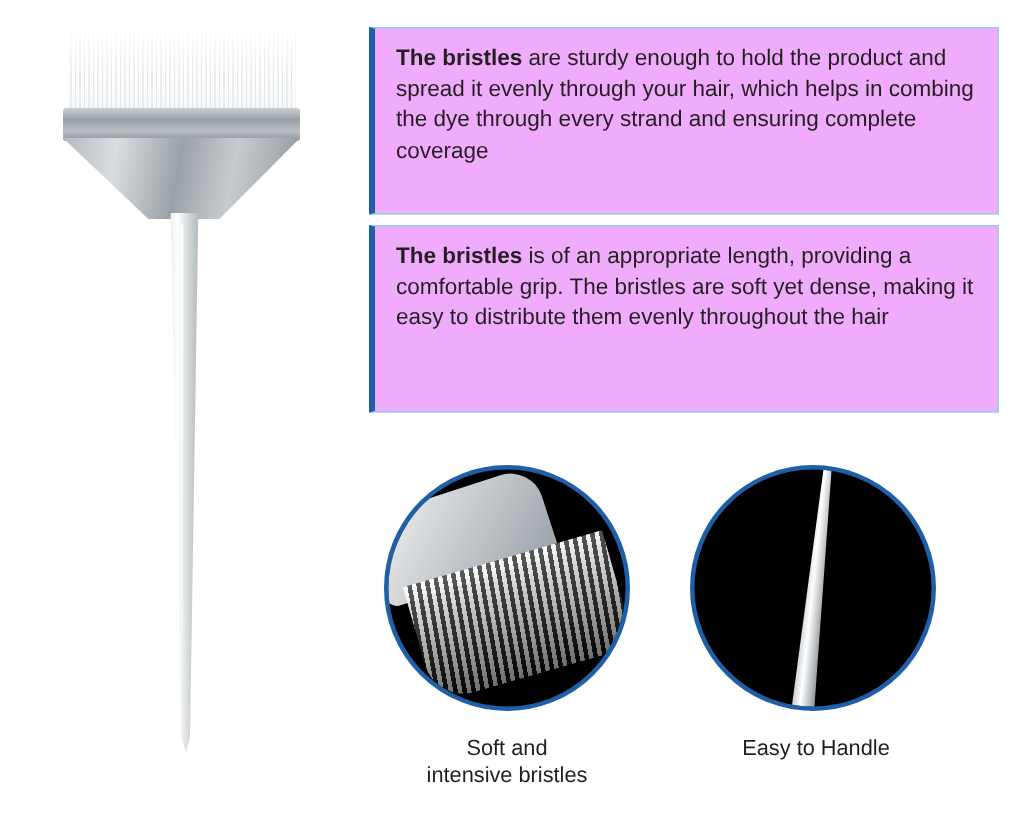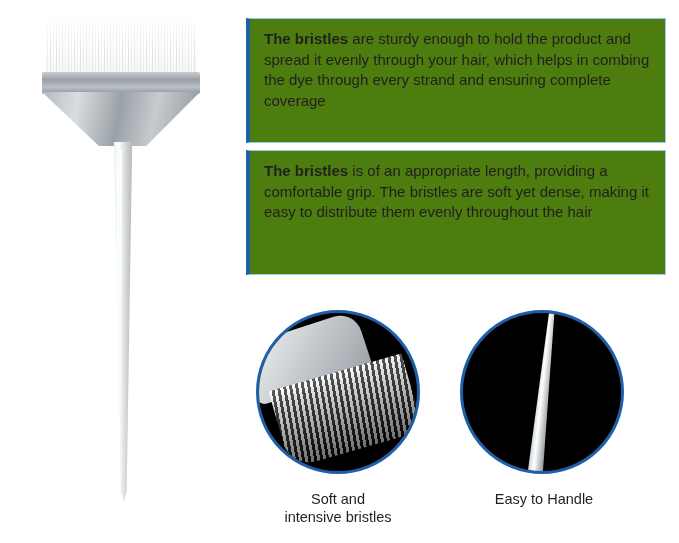--- a/index.html
+++ b/index.html
@@ -75,21 +75,21 @@
     position: absolute;
     left: 118px; top: 150px;
     width: 6px; height: 330px;
     background: linear-gradient(180deg, rgba(255,255,255,0.95), rgba(255,255,255,0.25));
     clip-path: polygon(35% 0%, 70% 0%, 56% 100%, 48% 100%);
   }
 
   
   .callout {
     position: absolute;
-    background: #4d7c0f;
+    background: #f0abfc;
     border: 1px solid #8fd0f0;
     border-left: 4px solid #1f5fa8;
     padding: 10px 12px 10px 14px;
     color: #231f20;
     font-size: 15px;
     line-height: 1.38;
   }
   .callout b { font-weight: bold; }
   #callout-1 { left: 246px; top: 18px;  width: 420px; height: 125px; }
   #callout-2 { left: 246px; top: 150px; width: 420px; height: 125px; }

